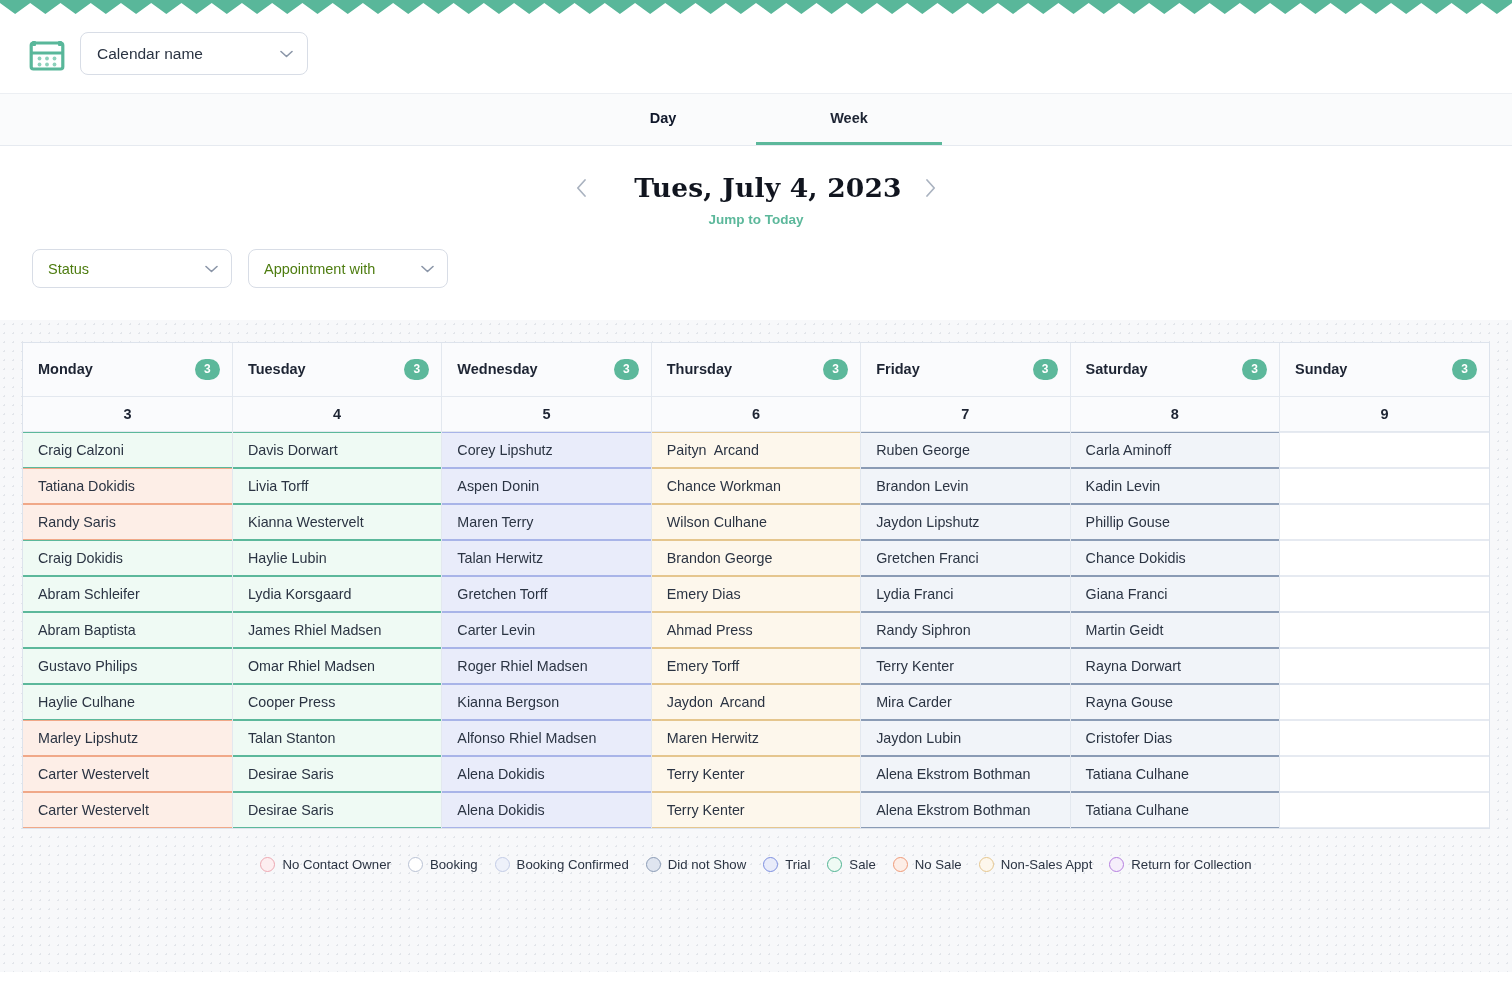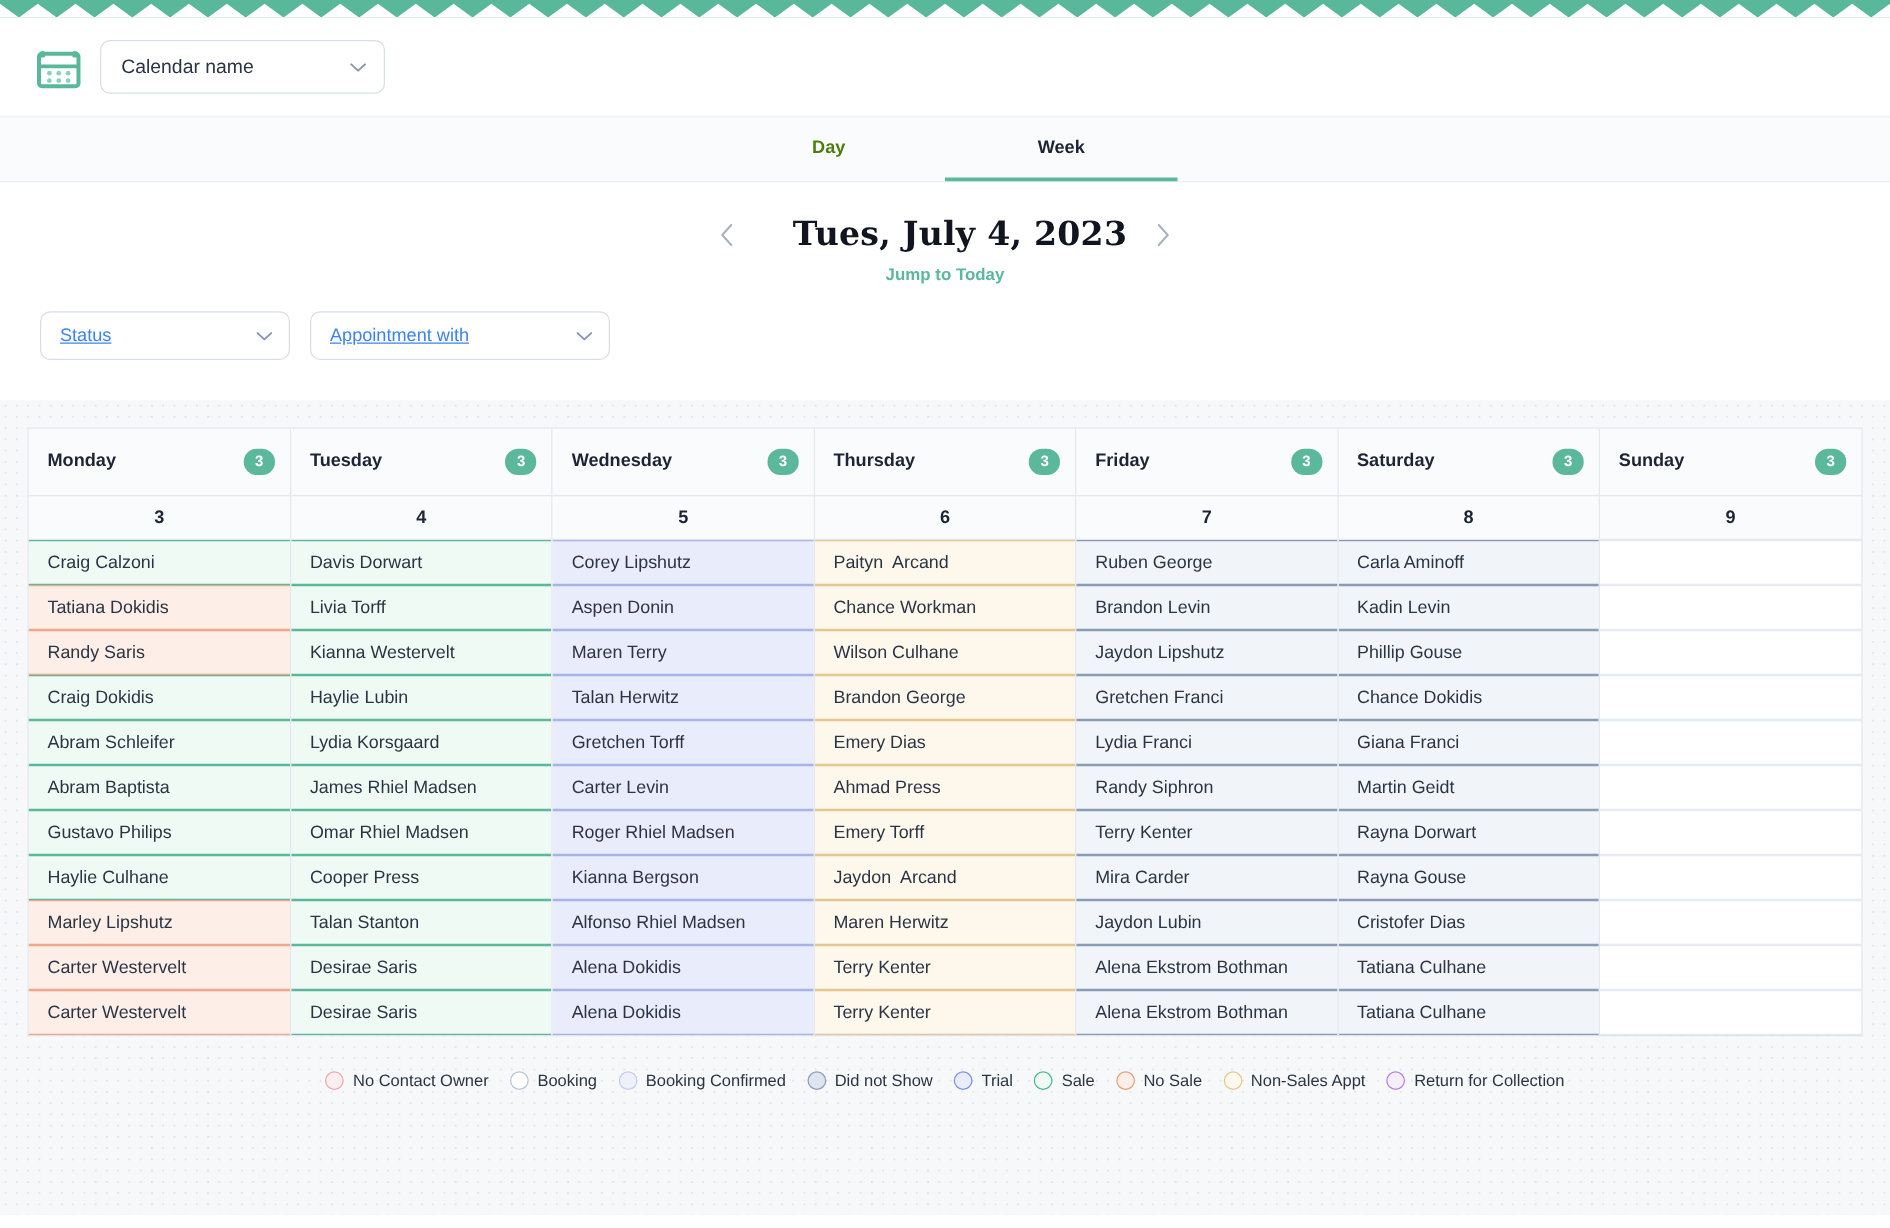--- a/index.html
+++ b/index.html
@@ -60,21 +60,21 @@
     justify-content: center;
     align-items: stretch;
   }
   .tab {
     width: 186px;
     display: flex;
     align-items: center;
     justify-content: center;
     font-size: 14.5px;
     font-weight: bold;
-    color: #4d7c0f;
+    color: #0f172a;
     cursor: pointer;
     border-bottom: 3px solid transparent;
   }
   .tab.active {
     color: #1d2433;
     border-bottom-color: #5cb89b;
   }
 
   
   .date-nav-wrap {
@@ -123,26 +123,25 @@
   .filter-select {
     height: 39px;
     border: 1px solid #d8dde6;
     border-radius: 8px;
     background: #ffffff;
     display: flex;
     align-items: center;
     justify-content: space-between;
     padding: 0 13px 0 15px;
     font-size: 14.5px;
-    color: #3b82f6;
+    color: #4d7c0f;
     cursor: pointer;
-    text-decoration: underline;
   }
   .filter-status { width: 200px; }
-  .filter-appt   { width: 240px; }
+  .filter-appt   { width: 200px; }
 
   
   .cal-area {
     background-color: #f7f8fa;
     background-image:
       radial-gradient(circle, #e2e5ea 1px, transparent 1px);
     background-size: 9px 9px;
     padding: 22px 0 0 0;
     height: 652px;
     position: relative;

